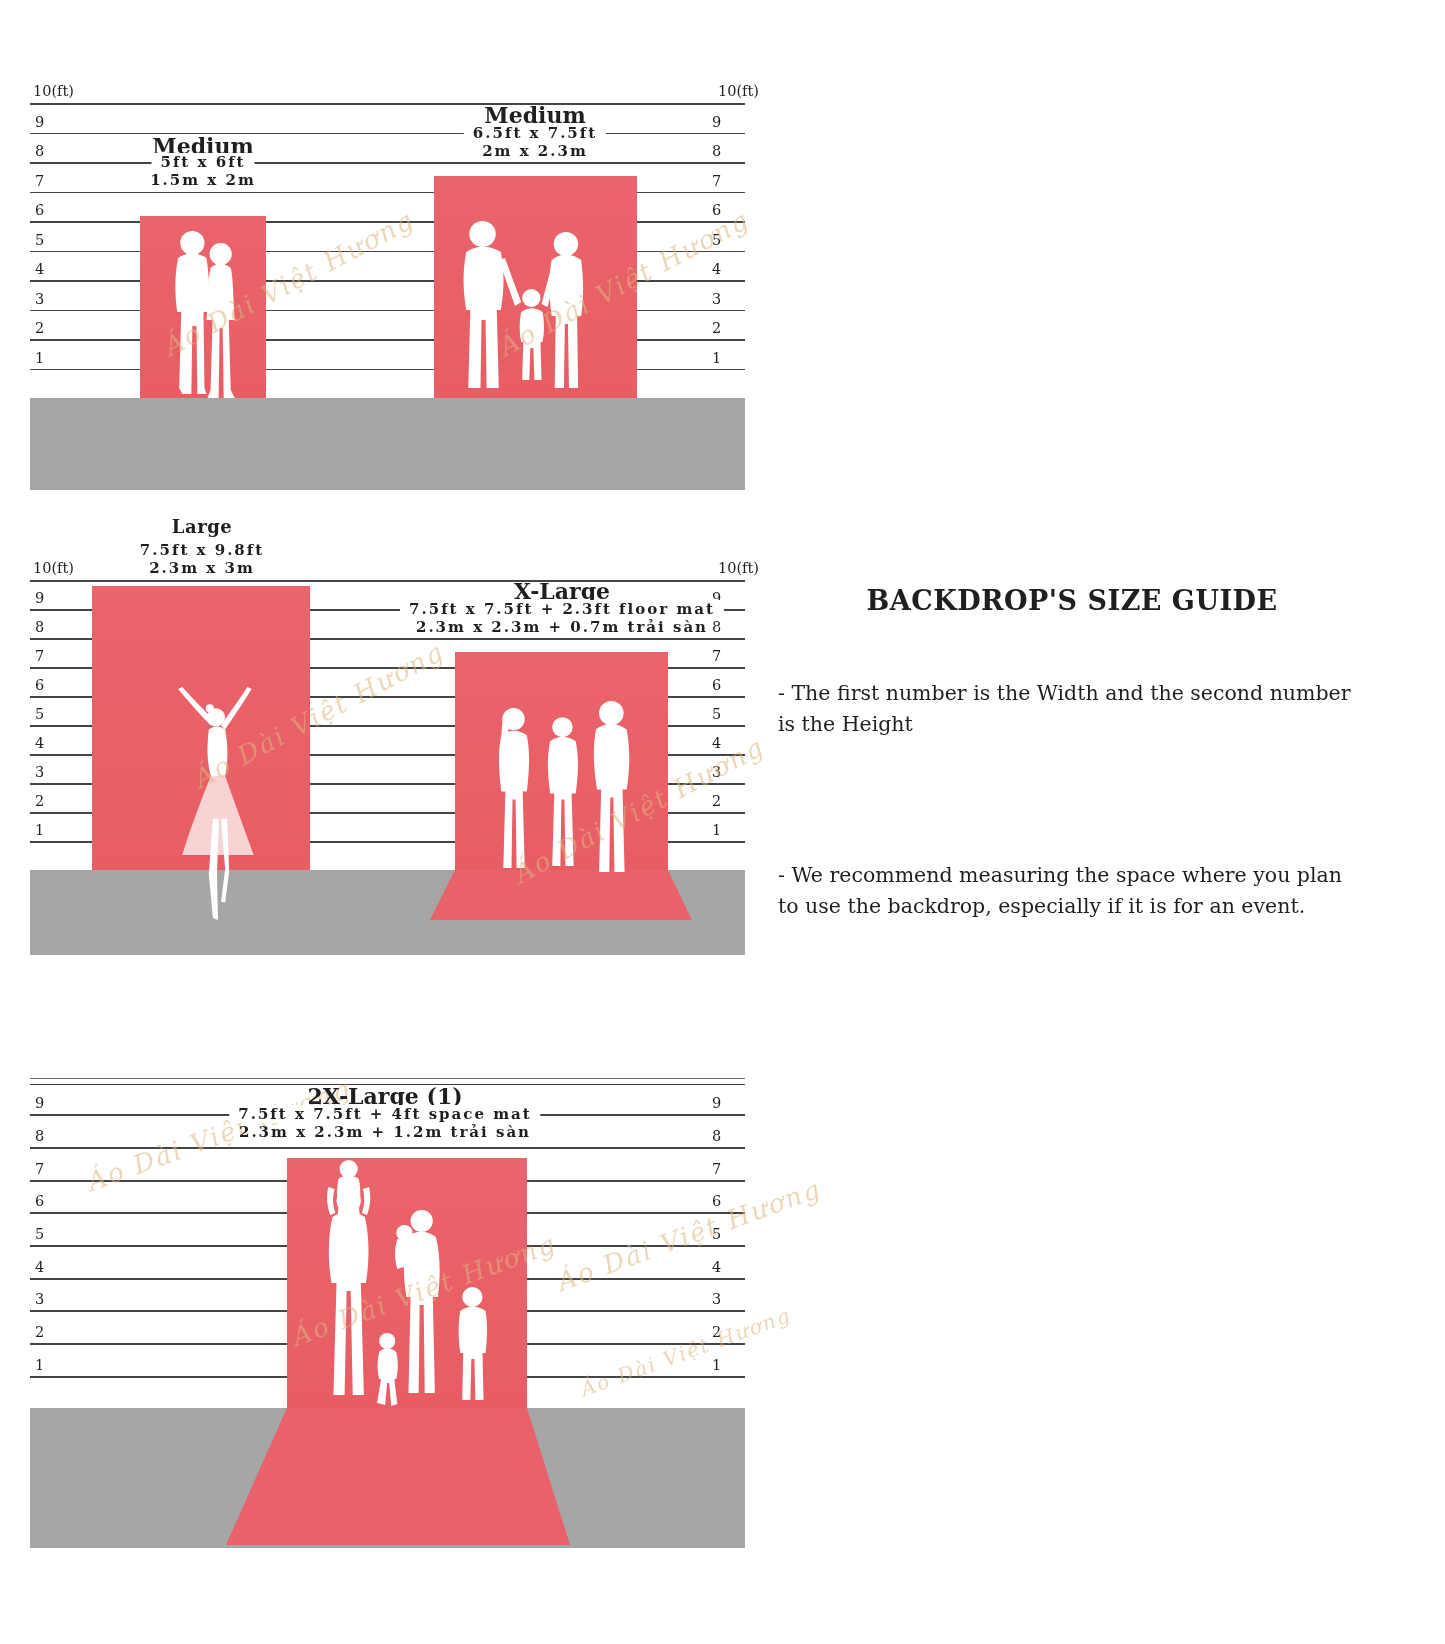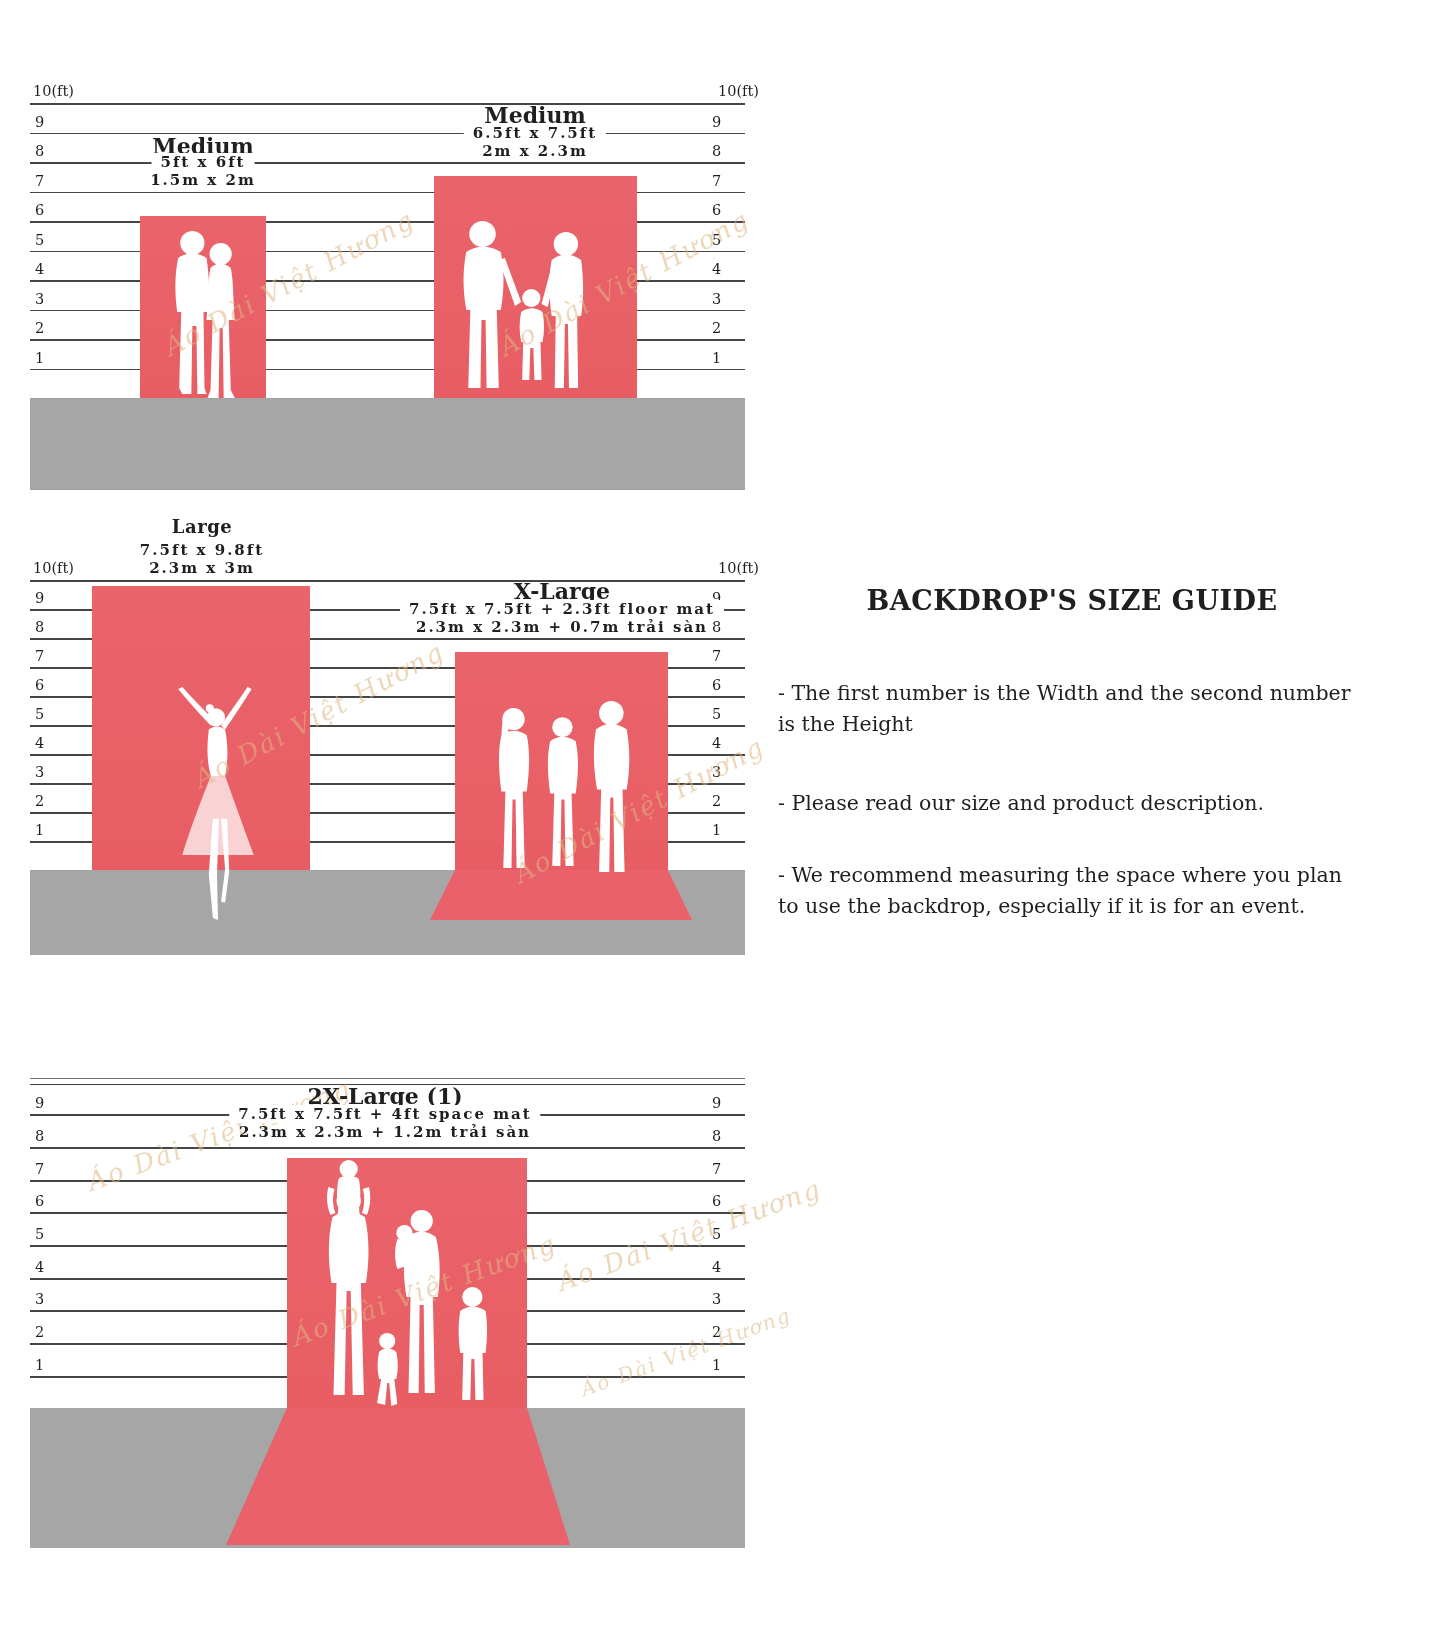--- a/index.html
+++ b/index.html
@@ -182,21 +182,20 @@
     <span class="dim" style="left:532px;top:85px;">7.5ft x 7.5ft + 2.3ft floor mat</span>
     <span class="dim nobg" style="left:532px;top:103px;">2.3m x 2.3m + 0.7m trải sàn</span>
 
     <span class="wm" style="left:150px;top:185px;">Áo Dài Việt Hương</span>
     <span class="wm" style="left:470px;top:280px;">Áo Dài Việt Hương</span>
   </div>
 
   <div class="info">
     <div class="info-title">BACKDROP'S SIZE GUIDE</div>
     <p class="bullet b1">-  The first number is the Width and the second number is the Height</p>
-    <p class="bullet b2">- Please read our size and product description.</p>
     <p class="bullet b3">- We recommend measuring the space where you plan to use the backdrop, especially if it is for an event.</p>
   </div>
 
   <div class="chart" style="left:30px;top:1060px;width:715px;height:490px;">
     <div class="line dbl" style="top:18px"></div>
     <div class="line" style="top:54px"></div>
     <div class="line" style="top:87px"></div>
     <div class="line" style="top:120px"></div>
     <div class="line" style="top:152px"></div>
     <div class="line" style="top:185px"></div>

